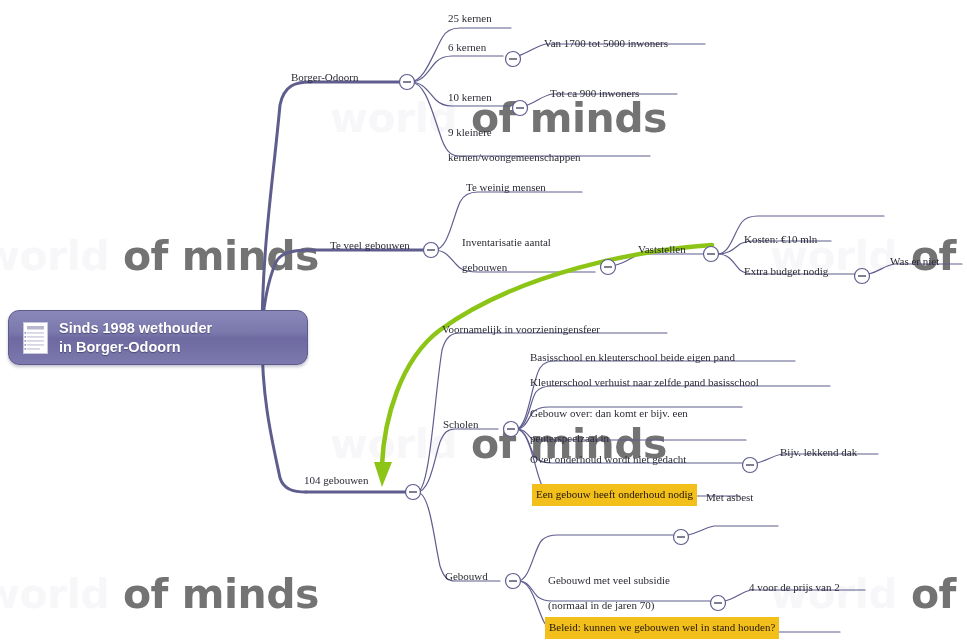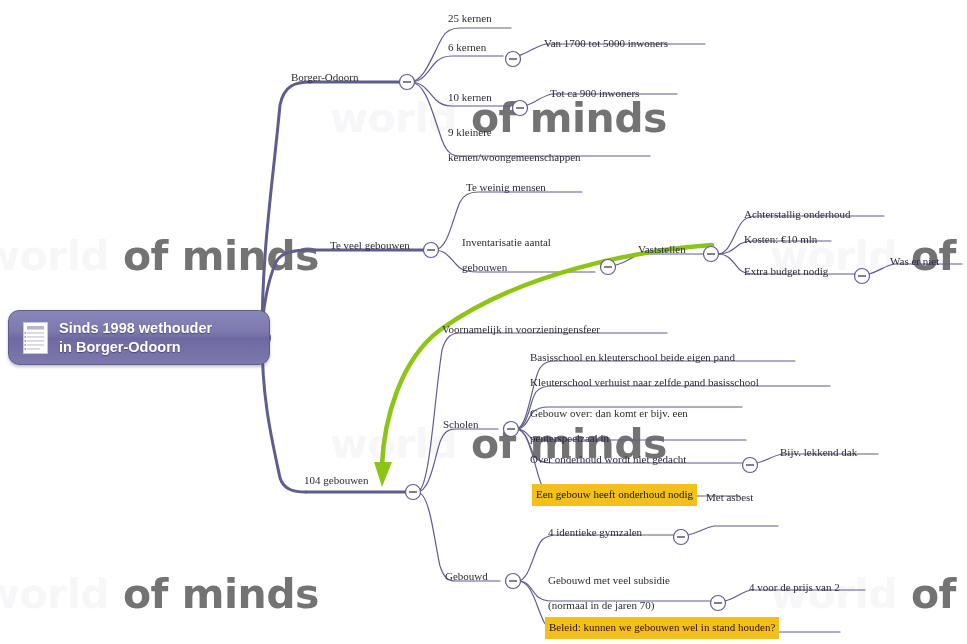--- a/index.html
+++ b/index.html
@@ -54,21 +54,21 @@
     background: #f2bf1b;
     color: #23160a;
     padding: 1px 4px 2px 4px;
     box-sizing: border-box;
   }
   
   #central {
     position: absolute;
     left: 8px;
     top: 310px;
-    width: 262px;
+    width: 300px;
     height: 55px;
     border-radius: 11px;
     background: linear-gradient(to bottom, #8a87b8 0%, #7b78ad 40%, #6e6aa1 52%, #7c79ae 100%);
     border: 1px solid #5d5a8c;
     box-shadow: 0 2px 3px rgba(60,58,95,0.30);
     box-sizing: border-box;
     display: flex;
     align-items: center;
     padding-left: 14px;
   }
@@ -270,23 +270,20 @@
 
   <div class="node" style="left:466px; top:178px;">
       <span class="txt">Te weinig mensen</span>
     </div>
   <div class="node two-line" style="left:462px; top:230px;"><span class="txt">Inventarisatie aantal
 gebouwen</span></div>
   <div class="node" style="left:638px; top:240px;">
       <span class="txt">Vaststellen</span>
     </div>
 
-  <div class="node" style="left:744px; top:205px;">
-      <span class="txt">Achterstallig onderhoud</span>
-    </div>
   <div class="node" style="left:744px; top:230px;">
       <span class="txt">Kosten: €10 mln</span>
     </div>
   <div class="node" style="left:744px; top:262px;">
       <span class="txt">Extra budget nodig</span>
     </div>
   <div class="node" style="left:890px; top:252px;">
       <span class="txt">Was er niet</span>
     </div>
 
@@ -311,23 +308,20 @@
   <div class="node" style="left:530px; top:450px;">
       <span class="txt">Over onderhoud wordt niet gedacht</span>
     </div>
   <div class="node hl" style="left:532px; top:484px;">
       <span class="txt">Een gebouw heeft onderhoud nodig</span>
     </div>
   <div class="node" style="left:780px; top:443px;">
       <span class="txt">Bijv. lekkend dak</span>
     </div>
 
-  <div class="node" style="left:548px; top:523px;">
-      <span class="txt">4 identieke gymzalen</span>
-    </div>
   <div class="node two-line" style="left:548px; top:568px;"><span class="txt">Gebouwd met veel subsidie
 (normaal in de jaren 70)</span></div>
   <div class="node hl" style="left:545px; top:617px;">
       <span class="txt">Beleid: kunnen we gebouwen wel in stand houden?</span>
     </div>
 
   <div class="node" style="left:706px; top:488px;">
       <span class="txt">Met asbest</span>
     </div>
   <div class="node" style="left:749px; top:578px;">

